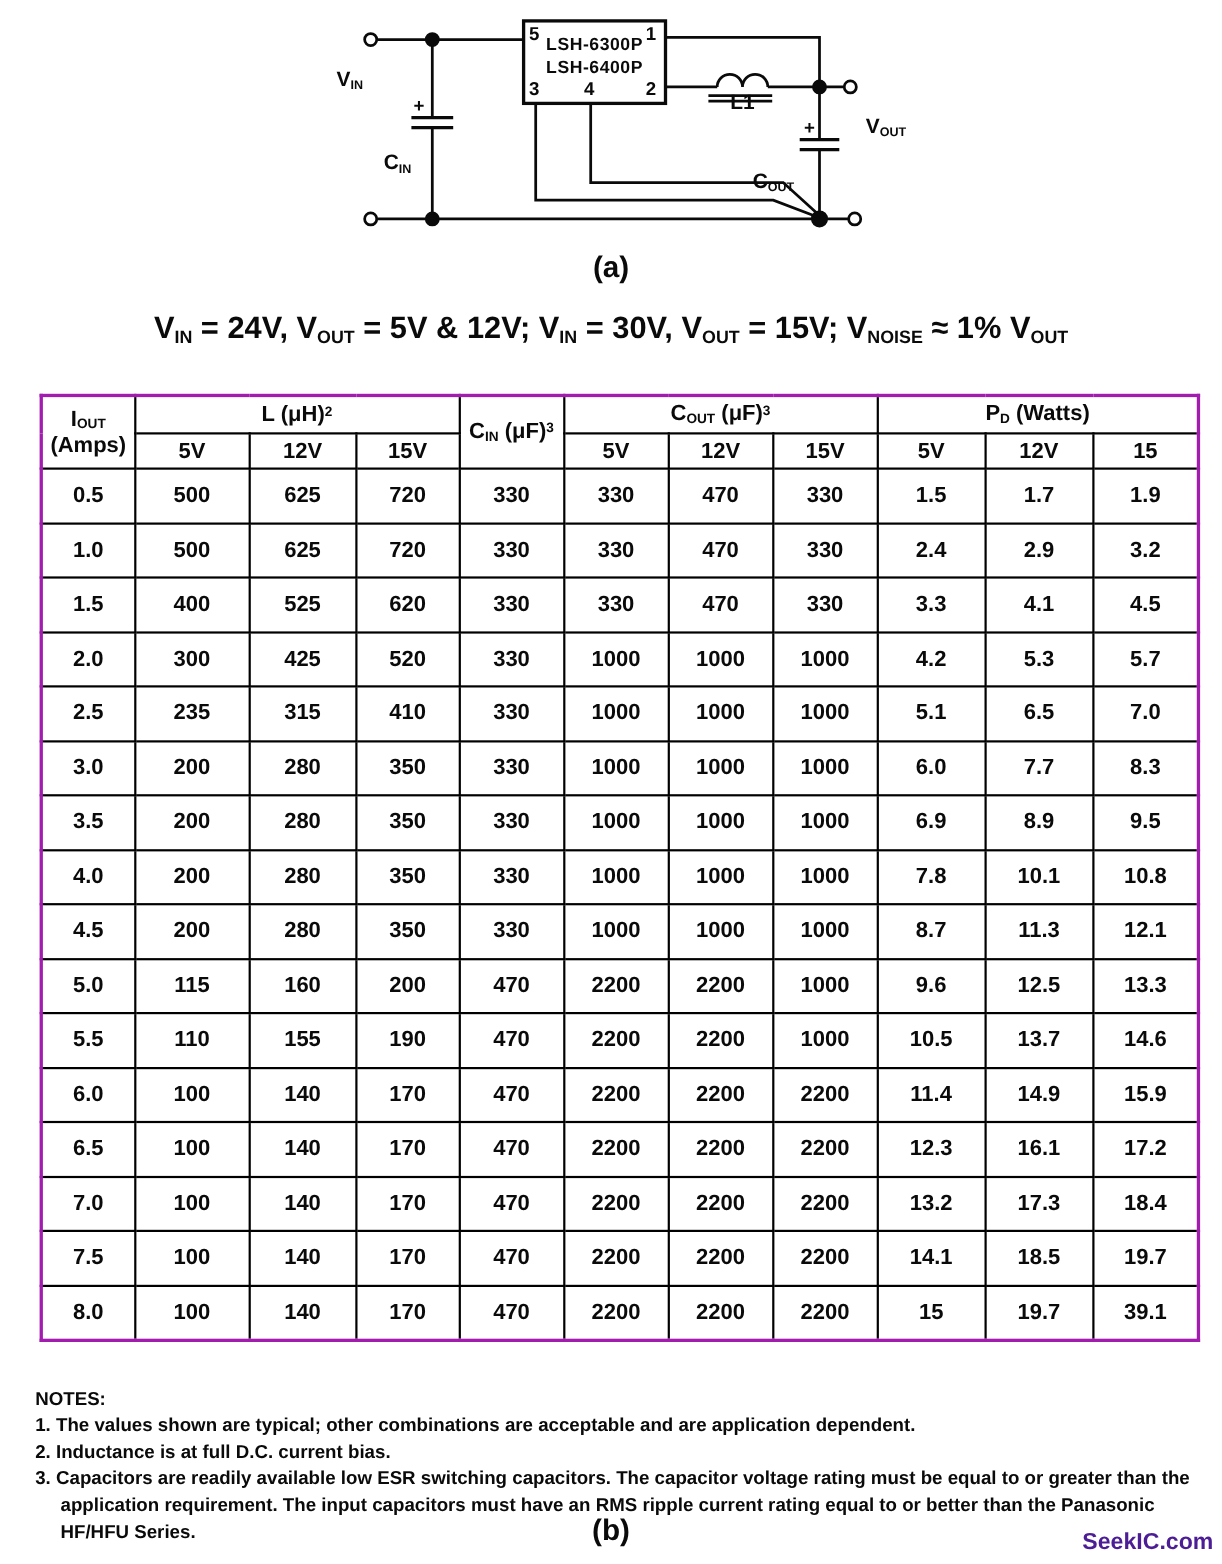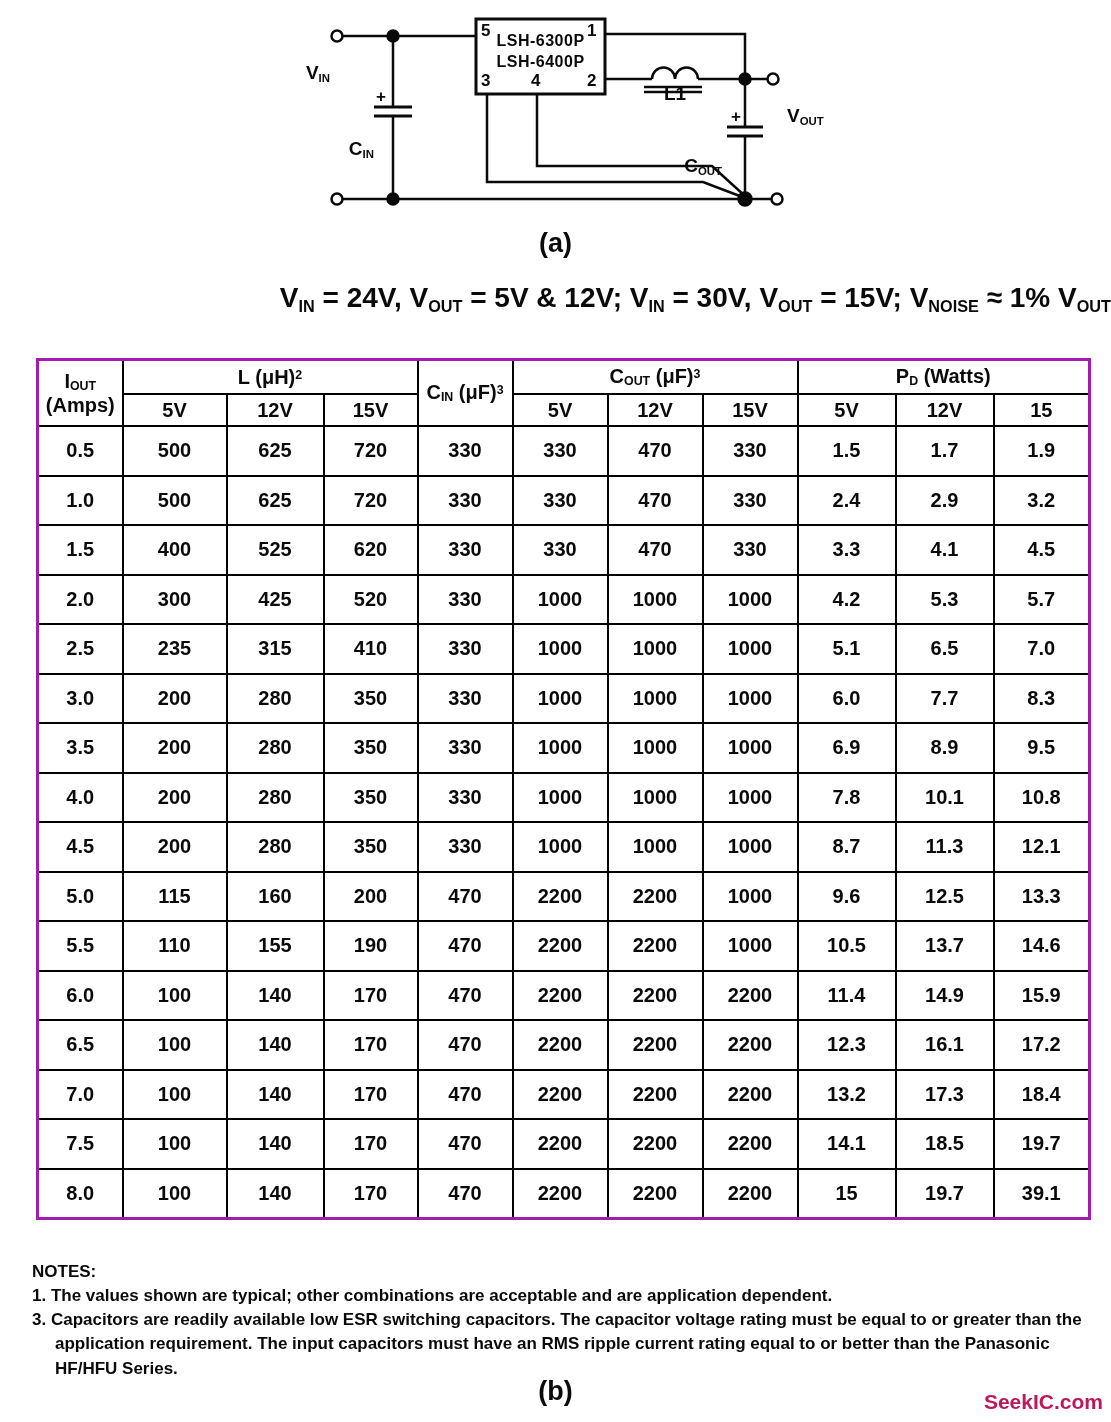--- a/index.html
+++ b/index.html
@@ -20,21 +20,21 @@
     position:absolute;left:186px;top:22px;width:129px;
     text-align:center;font-weight:700;font-size:16px;line-height:21px;
     letter-spacing:0.5px;
   }
   .pin{position:absolute;font-weight:700;font-size:17px;line-height:1;}
   .plus{position:absolute;font-weight:700;font-size:17px;line-height:1;}
   
   .fig-label{position:absolute;left:0;width:100%;text-align:center;font-weight:700;font-size:27px;}
   .formula{
     position:absolute;left:0;top:282px;width:100%;
-    text-align:right;font-weight:700;font-size:28px;white-space:nowrap;
+    text-align:center;font-weight:700;font-size:28px;white-space:nowrap;
   }
   .formula sub{font-size:58%;vertical-align:-0.28em;font-weight:700;}
   
   table.spec{
     position:absolute;left:36px;top:358px;width:1052px;
     border-collapse:collapse;table-layout:fixed;
     border:3px solid #a21caf;
   }
   table.spec th,table.spec td{
     border:2px solid #000;
@@ -45,21 +45,21 @@
   table.spec thead th{font-size:20px;line-height:1.1;}
   table.spec thead tr:first-child th{height:32px;}
   table.spec thead tr:last-child th{height:30px;}
   table.spec tbody td{height:47.5px;font-size:20px;}
   table.spec sub{font-size:62%;vertical-align:-0.2em;font-weight:700;}
   table.spec sup{font-size:62%;vertical-align:0.4em;font-weight:700;}
   
   .notes{position:absolute;left:32px;top:1260px;width:1060px;font-size:17px;font-weight:700;line-height:1.42;}
   .notes .note{padding-left:23px;text-indent:-23px;}
   
-  .watermark{position:absolute;right:8px;top:1390px;font-size:21px;font-weight:700;color:#be185d;}
+  .watermark{position:absolute;right:8px;top:1390px;font-size:21px;font-weight:700;color:#4c1d95;}
 </style>
 </head>
 <body>
 
 <div class="page">
 
   <div class="circuit">
     <svg width="545" height="215" viewBox="0 0 545 215" fill="none" stroke="#0a0a0a" stroke-width="2.5">
 
       <rect x="186" y="11" width="129" height="75" stroke-width="3"></rect>
@@ -364,19 +364,20 @@
           <td>15</td>
           <td>19.7</td>
           <td>39.1</td>
         </tr>
       </tbody>
   </table>
 
   <div class="notes">
     <div>NOTES:</div>
     <div class="note">1. The values shown are typical; other combinations are acceptable and are application dependent.</div>
+    <div class="note">2. Inductance is at full D.C. current bias.</div>
     <div class="note">3. Capacitors are readily available low ESR switching capacitors. The capacitor voltage rating must be equal to or greater than the application requirement. The input capacitors must have an RMS ripple current rating equal to or better than the Panasonic HF/HFU Series.</div>
   </div>
 
   <div class="fig-label" style="top:1376px;">(b)</div>
   <div class="watermark">SeekIC.com</div>
 
 </div>
 
 </body></html>

